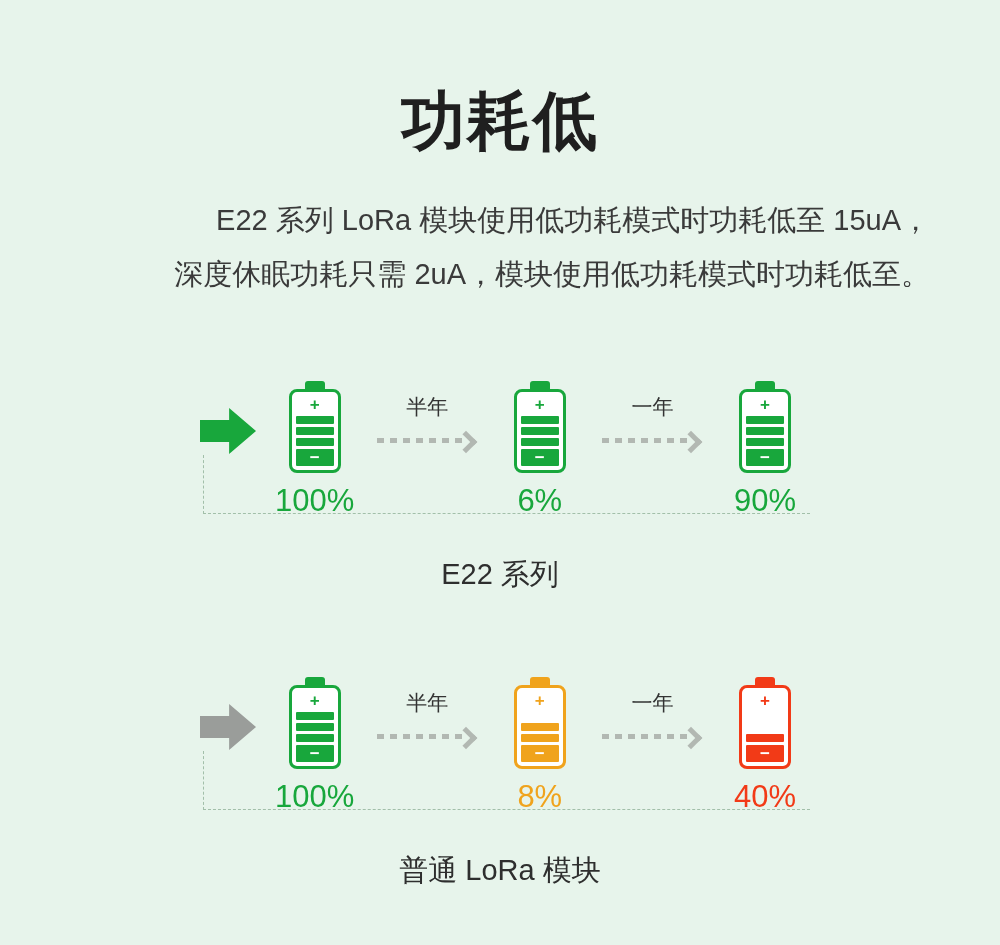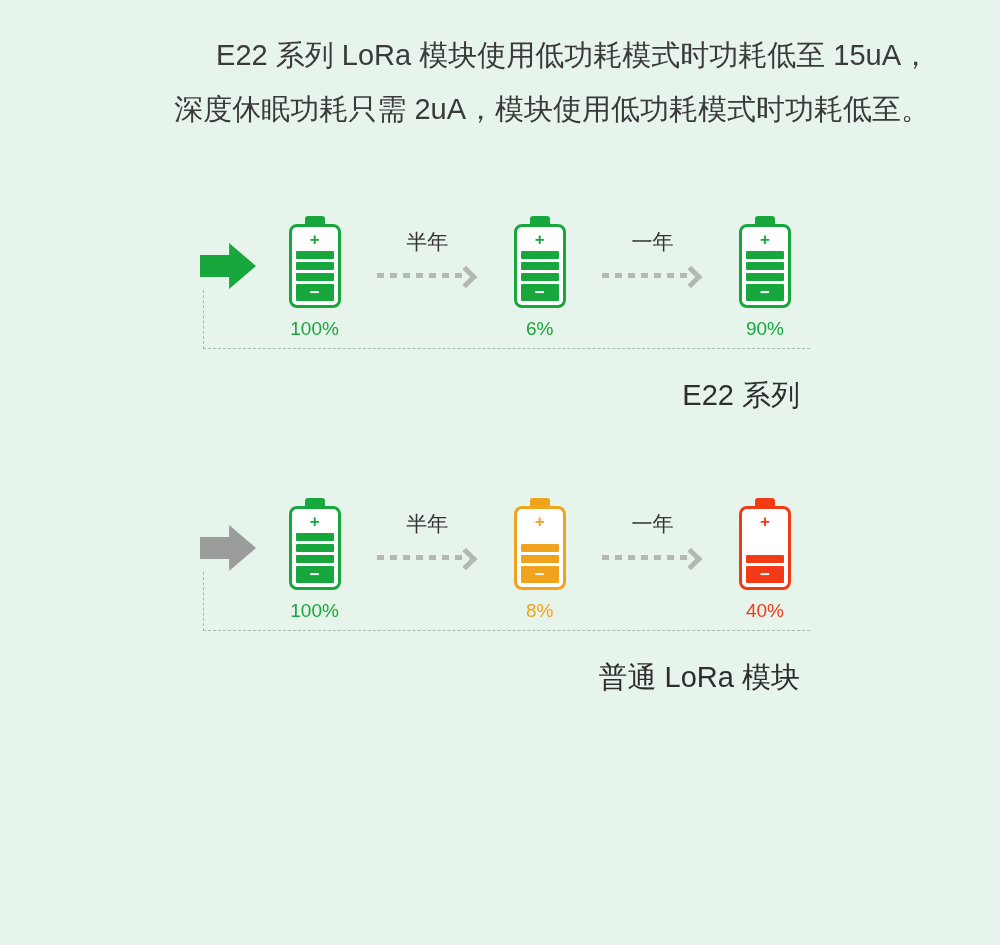--- a/index.html
+++ b/index.html
@@ -86,21 +86,21 @@
   .battery .seg.fill  { background: var(--c); }
   .battery .seg.plus  { color: var(--c); font-size: 17px; }
   .battery .seg.minus { color: #ffffff; font-size: 17px; }
 
   .c-green  { --c: #18a73c; }
   .c-orange { --c: #f0a31c; }
   .c-red    { --c: #f23a17; }
 
   .pct {
     margin-top: 10px;
-    font-size: 19px;
+    font-size: 31px;
     text-align: left;
     white-space: nowrap;
   }
   .t-green  { color: #18a73c; }
   .t-orange { color: #f0a31c; }
   .t-red    { color: #f23a17; }
 
   
   .interval {
     width: 108px;
@@ -131,30 +131,31 @@
     position: absolute;
     left: 3px; right: -10px;
     top: 74px; height: 58px;
     border-left: 1px dashed #a2bfa9;
     border-bottom: 1px dashed #a2bfa9;
     z-index: 0;
   }
 
   .caption {
     margin-top: 36px;
-    text-align: right;
+    text-align: center;
     font-size: 29px;
     color: #2e2e2e;
   }
 </style>
 </head>
 <body>
 
 <div class="page">
 
+  <h1 class="page-title">功耗低</h1>
 
   <p class="desc first">E22 系列 LoRa 模块使用低功耗模式时功耗低至 15uA，</p>
   <p class="desc">深度休眠功耗只需 2uA，模块使用低功耗模式时功耗低至。</p>
 
   <section class="diagram first">
     <div class="bracket"></div>
     <div class="flow">
 
       <div class="big-arrow a-green"></div>
 

